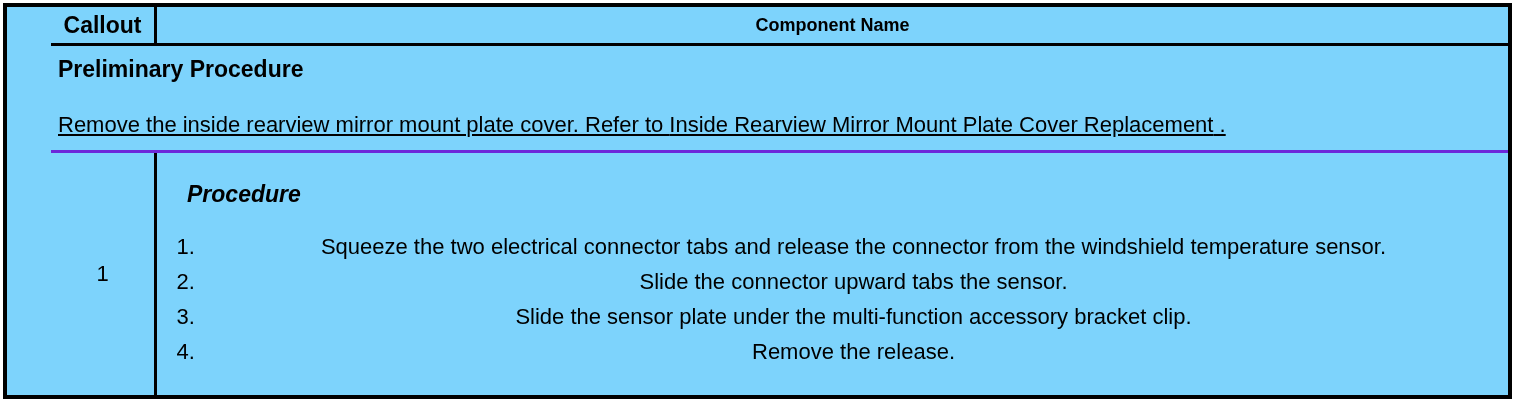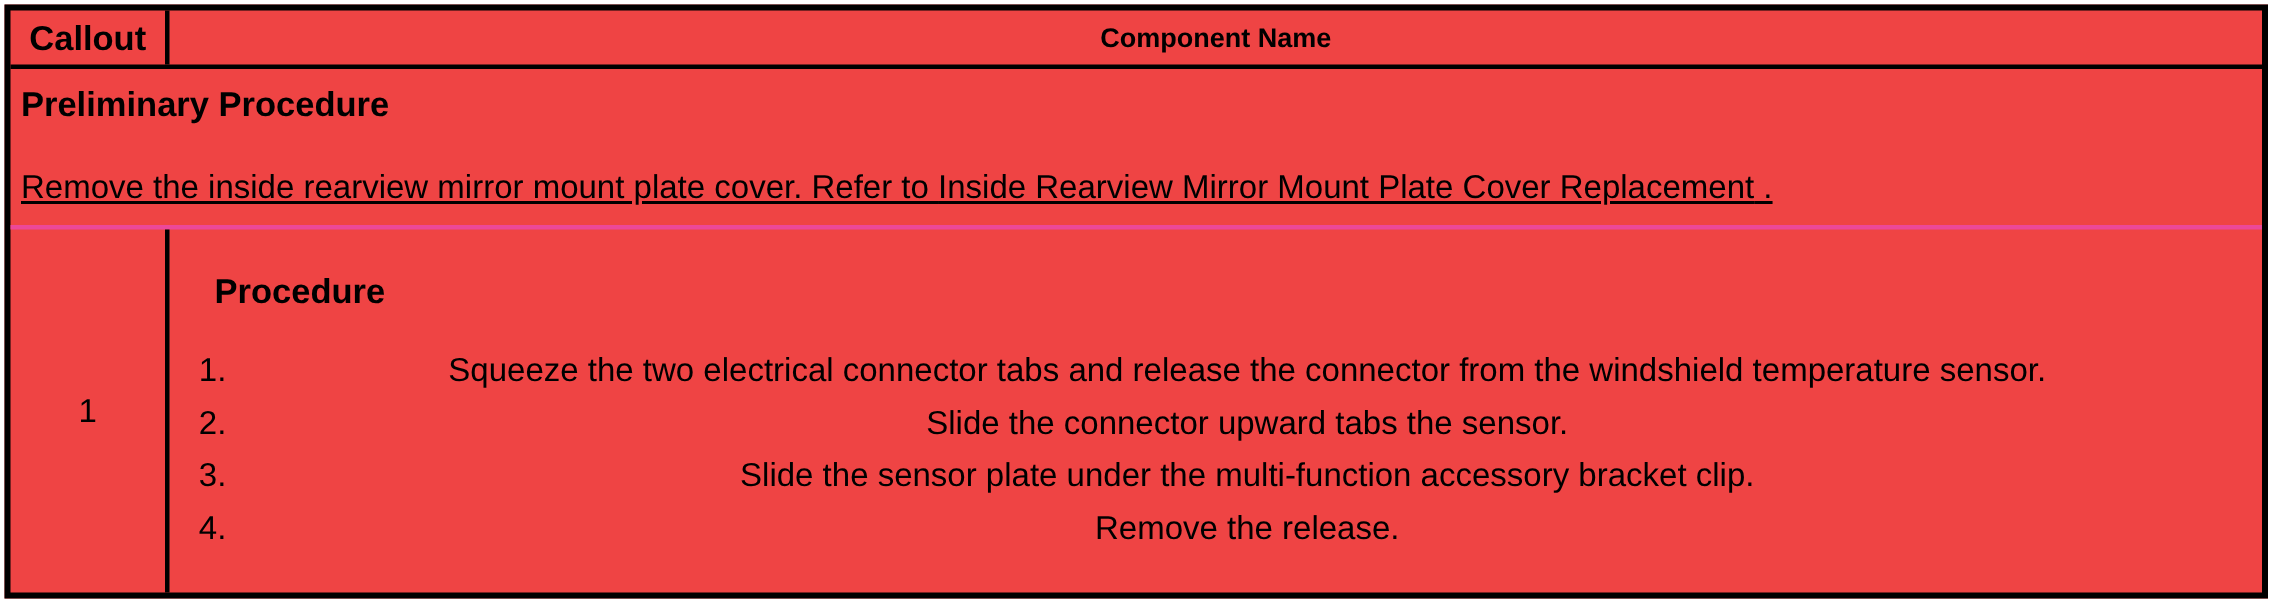--- a/index.html
+++ b/index.html
@@ -17,21 +17,22 @@
   .doc-table {
     position: absolute;
     left: 3px;
     top: 3px;
     width: 1509px;
     height: 396px;
     box-sizing: border-box;
     border: 4px solid #000000;
     display: flex;
     flex-direction: column;
-    background: #ef4444;
+    background: #7dd3fc;
+    padding-left: 44px;
   }
 
   
   .header-row {
     display: flex;
     flex: none;
     height: 36px;
     border-bottom: 3px solid #000000;
   }
   .header-callout-cell {
@@ -51,21 +52,21 @@
     justify-content: center;
     font-weight: bold;
     font-size: 18px;
   }
 
   
   .prelim-row {
     flex: none;
     height: 96px;
     box-sizing: content-box;
-    border-bottom: 3px solid #ec4899;
+    border-bottom: 3px solid #6d28d9;
     padding: 8px 7px 0 7px;
     overflow: hidden;
   }
   .prelim-title {
     font-weight: bold;
     font-size: 23px;
     line-height: 30px;
   }
   .prelim-body {
     margin-top: 25px;
@@ -104,20 +105,21 @@
   .component-line {
     line-height: 34px;
     white-space: nowrap;
   }
   .procedure-label {
     font-weight: bold;
     font-size: 23px;
     margin-top: 18px;
     margin-left: 22px;
     line-height: 34px;
+    font-style: italic;
   }
   ol.steps {
     margin: 18px 0 0 0;
     padding: 0 0 0 36px;
     list-style: decimal outside;
     text-align: center;
   }
   ol.steps li {
     line-height: 35px;
     padding-left: 6px;

